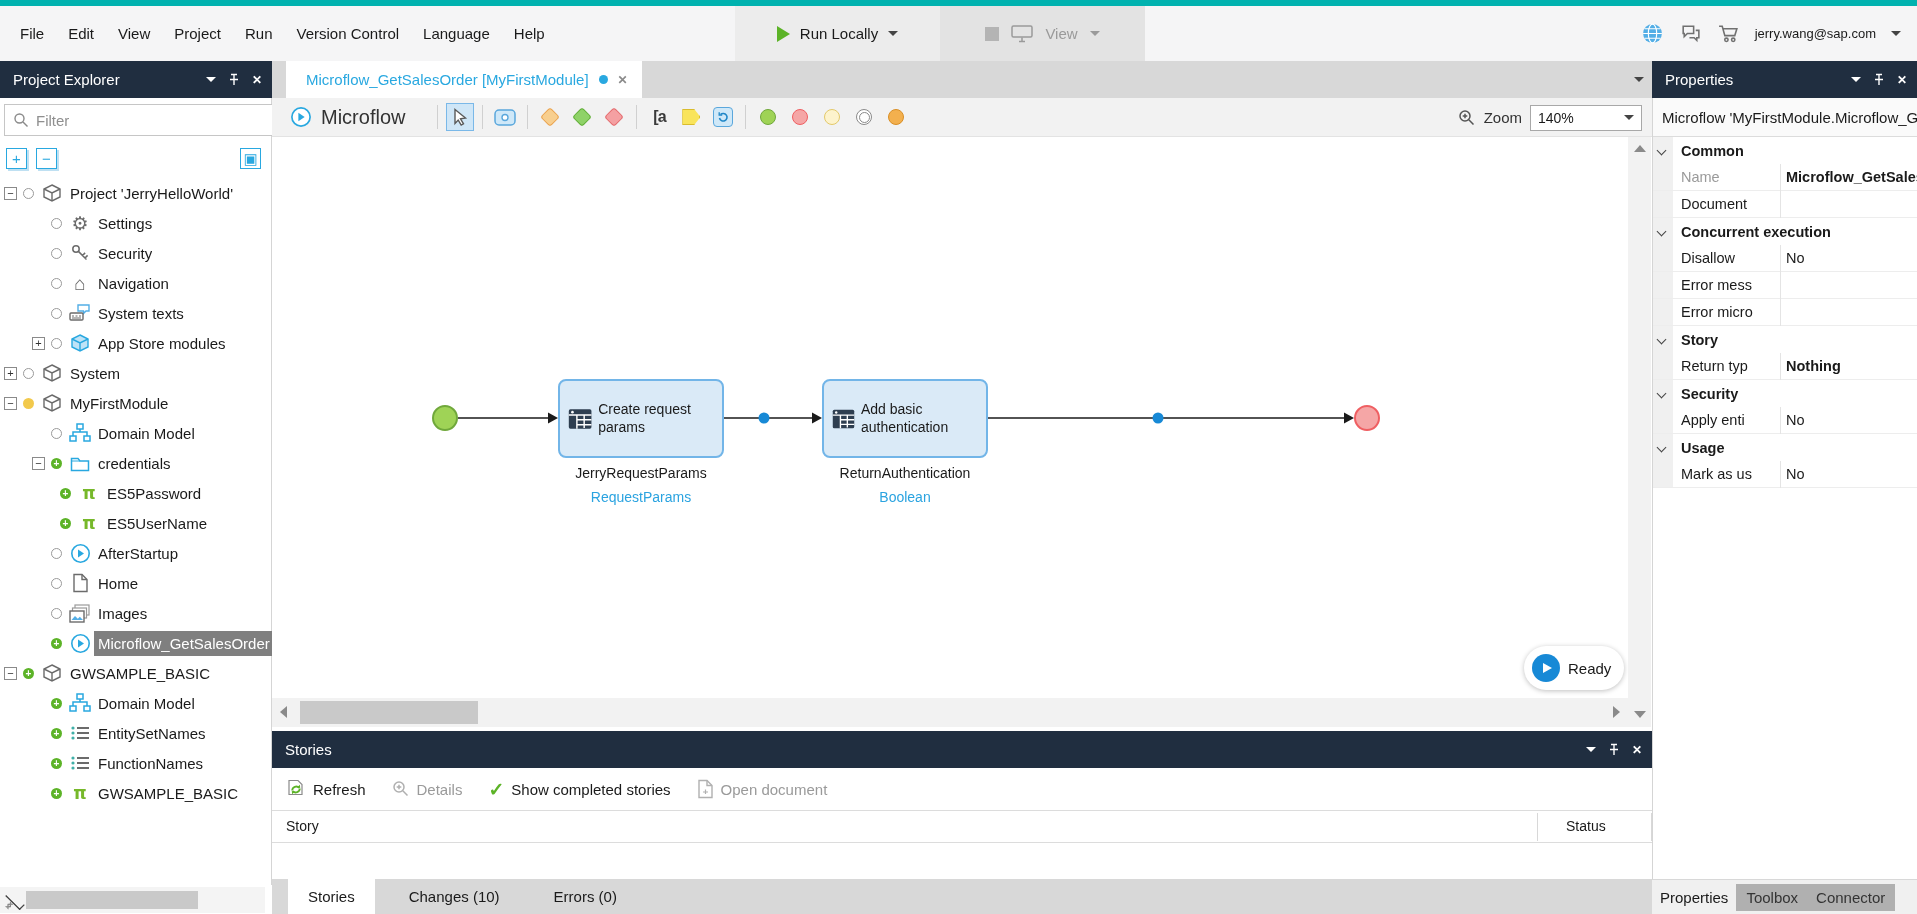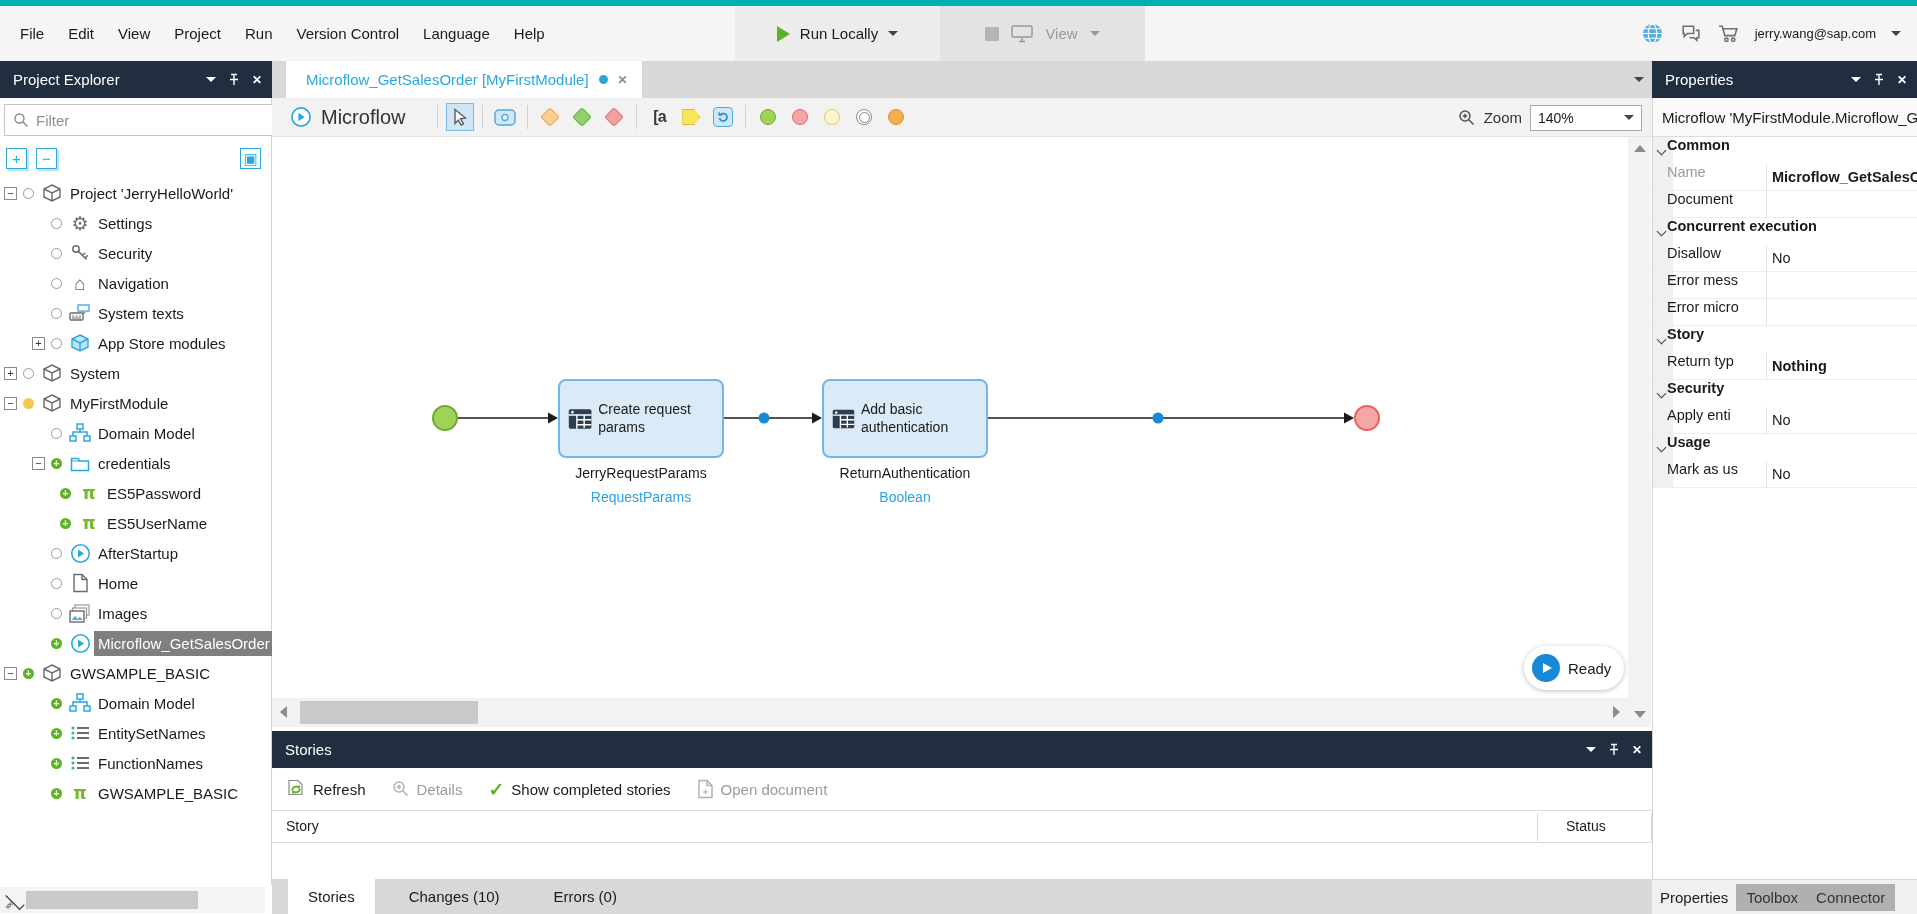--- a/index.html
+++ b/index.html
@@ -169,21 +169,21 @@
   .s-tab.active { background:#fff; }
   .s-tab.gap { margin-left:14px; }
 
   
   .props-panel { position:absolute; left:1652px; top:98px; width:265px; height:781px; background:#fff;
                  border-left:1px solid #d5d5d5; }
   .props-subtitle { height:39px; background:#fafafa; border-bottom:1px solid #dcdcdc; font-size:15px;
                     display:flex; align-items:center; padding-left:9px; white-space:nowrap; overflow:hidden; }
   .props-body { position:relative; }
   .props-gutter { position:absolute; left:0; top:0; bottom:0; width:20px; background:#f0f0f0; }
-  .prow, .psec { position:relative; height:27px; display:flex; align-items:flex-start; padding-left:14px;
+  .prow, .psec { position:relative; height:27px; display:flex; align-items:center; padding-left:28px;
                  font-size:14.5px; }
   .psec { font-weight:bold; }
   .chev { position:absolute; left:5px; top:10px; width:7px; height:7px; border-right:1.6px solid #444;
           border-bottom:1.6px solid #444; transform:rotate(45deg); }
   .prow { border-bottom:1px solid #ededed; }
   .plabel { width:99px; flex:0 0 auto; overflow:hidden; white-space:nowrap; }
   .plabel.gray { color:#9a9a9a; }
   .pval { flex:1; overflow:hidden; white-space:nowrap; padding-left:5px; border-left:1px solid #e4e4e4;
           height:27px; line-height:27px; }
   .pval.bold { font-weight:bold; }

